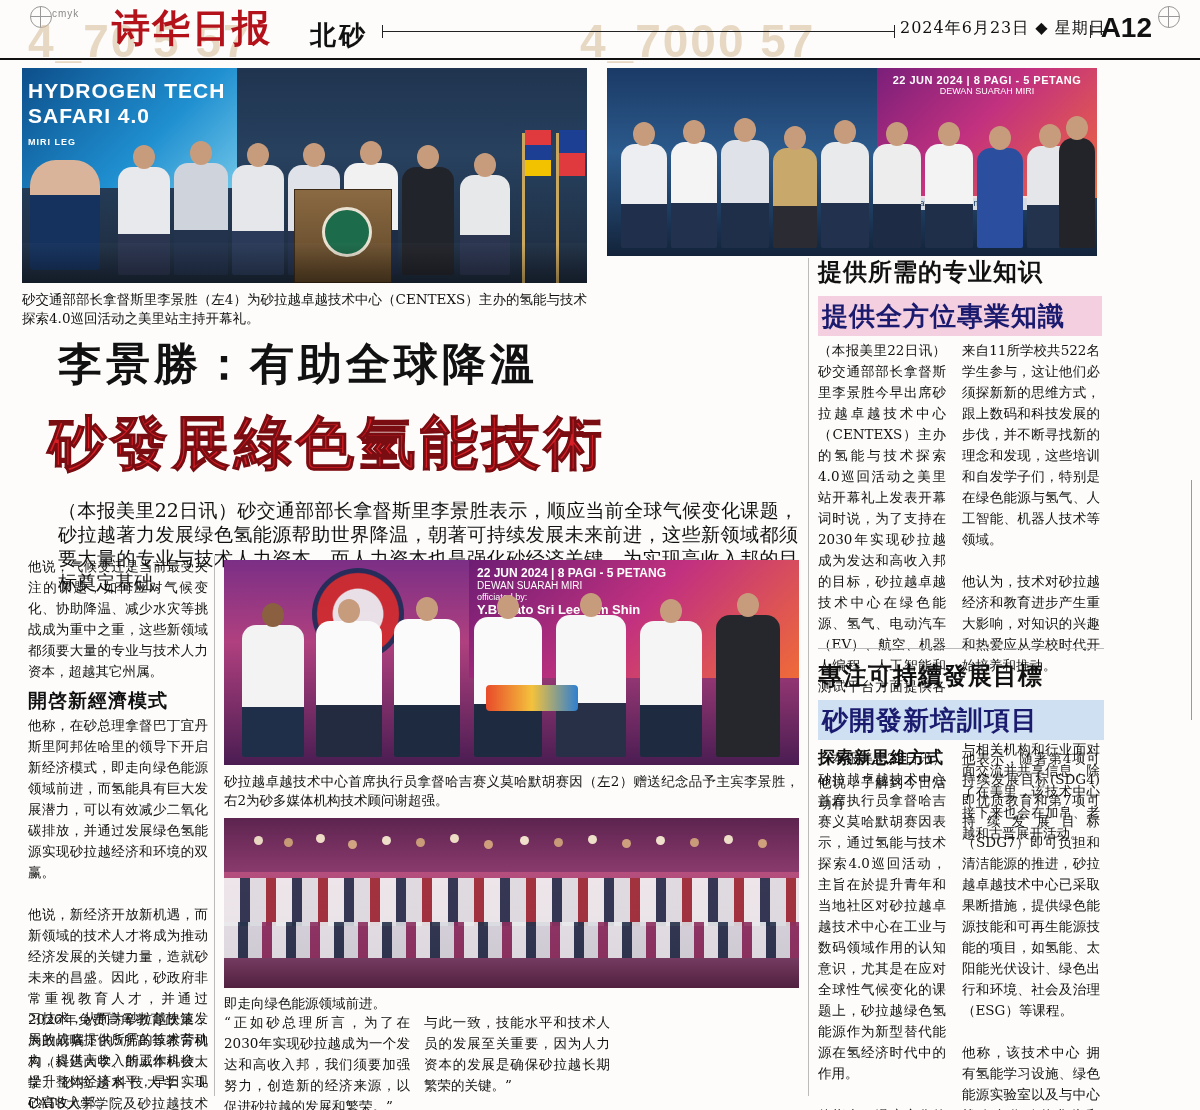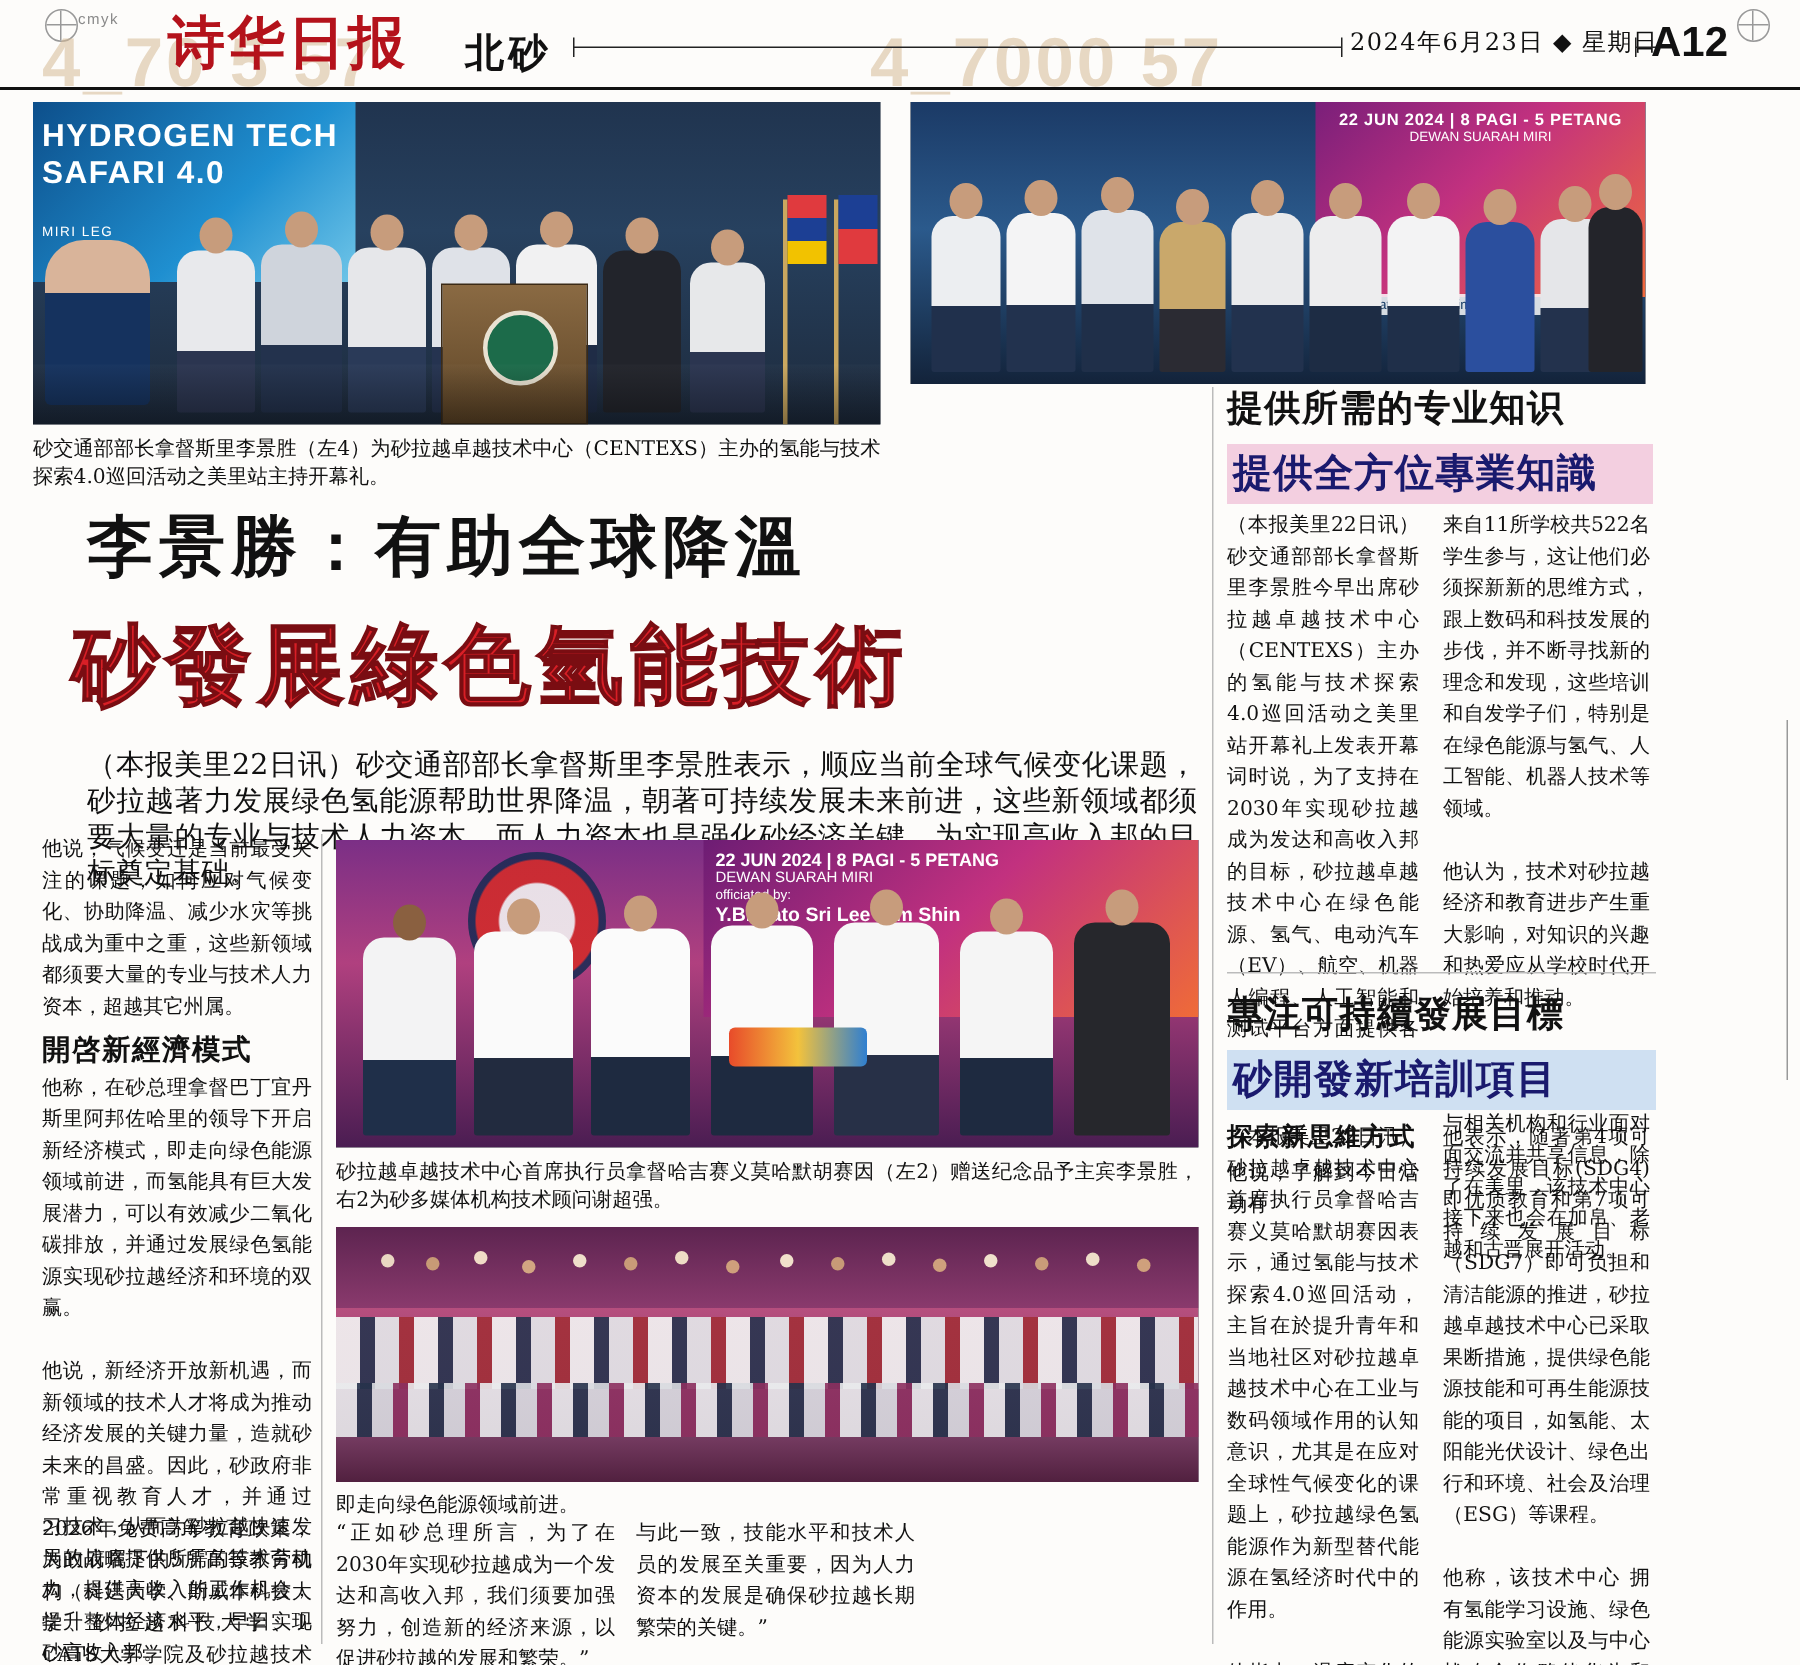--- a/index.html
+++ b/index.html
@@ -138,21 +138,21 @@
     background: linear-gradient(135deg,#0d4f8b,#1f8fd0 60%,#6fc5e8);
     color:#fff;
     font-family:"Liberation Sans",sans-serif;
     font-weight:bold;
     font-size: 21px;
     padding: 10px 6px;
     box-sizing: border-box;
     letter-spacing: 1px;
     line-height: 25px;
   }
-  #photo1 .banner small{ display:block; font-size:9px; font-weight:normal; margin-top:20px; line-height:12px;}
+  #photo1 .banner small{ display:block; font-size:9px; font-weight:bold; margin-top:8px; line-height:12px;}
   #photo1 .headfig {
     position:absolute; left: 8px; top: 92px; width: 70px; height: 110px;
     background: linear-gradient(180deg,#d9b49a 0 32%, #15325e 32% 100%);
     border-radius: 26px 26px 4px 4px;
   }
   #photo1 .floorlight{
     position:absolute; left:0; bottom:0; width:100%; height:40px;
     background: linear-gradient(180deg,rgba(255,255,255,0.02),rgba(0,0,0,0.35));
   }
   .person {

